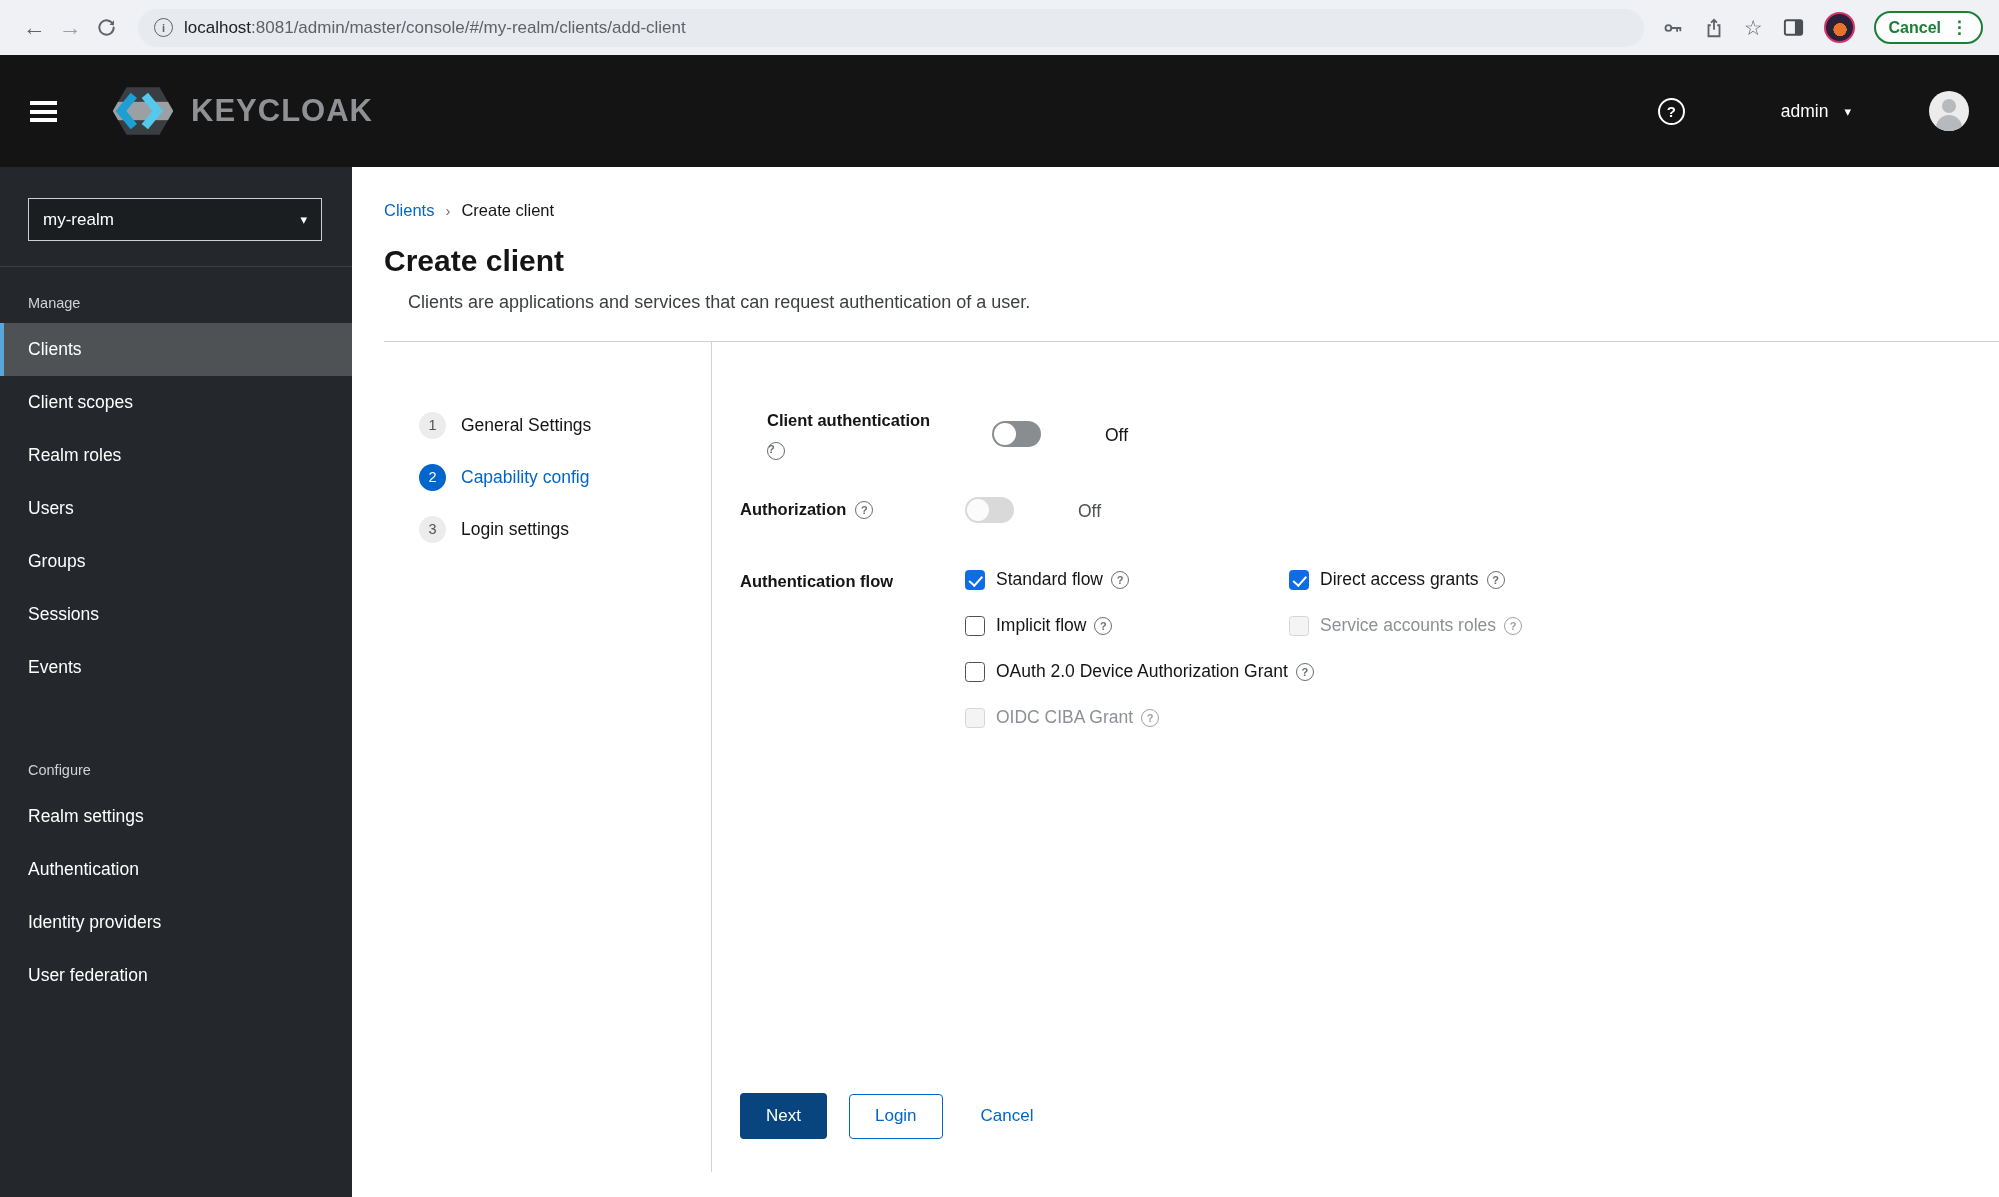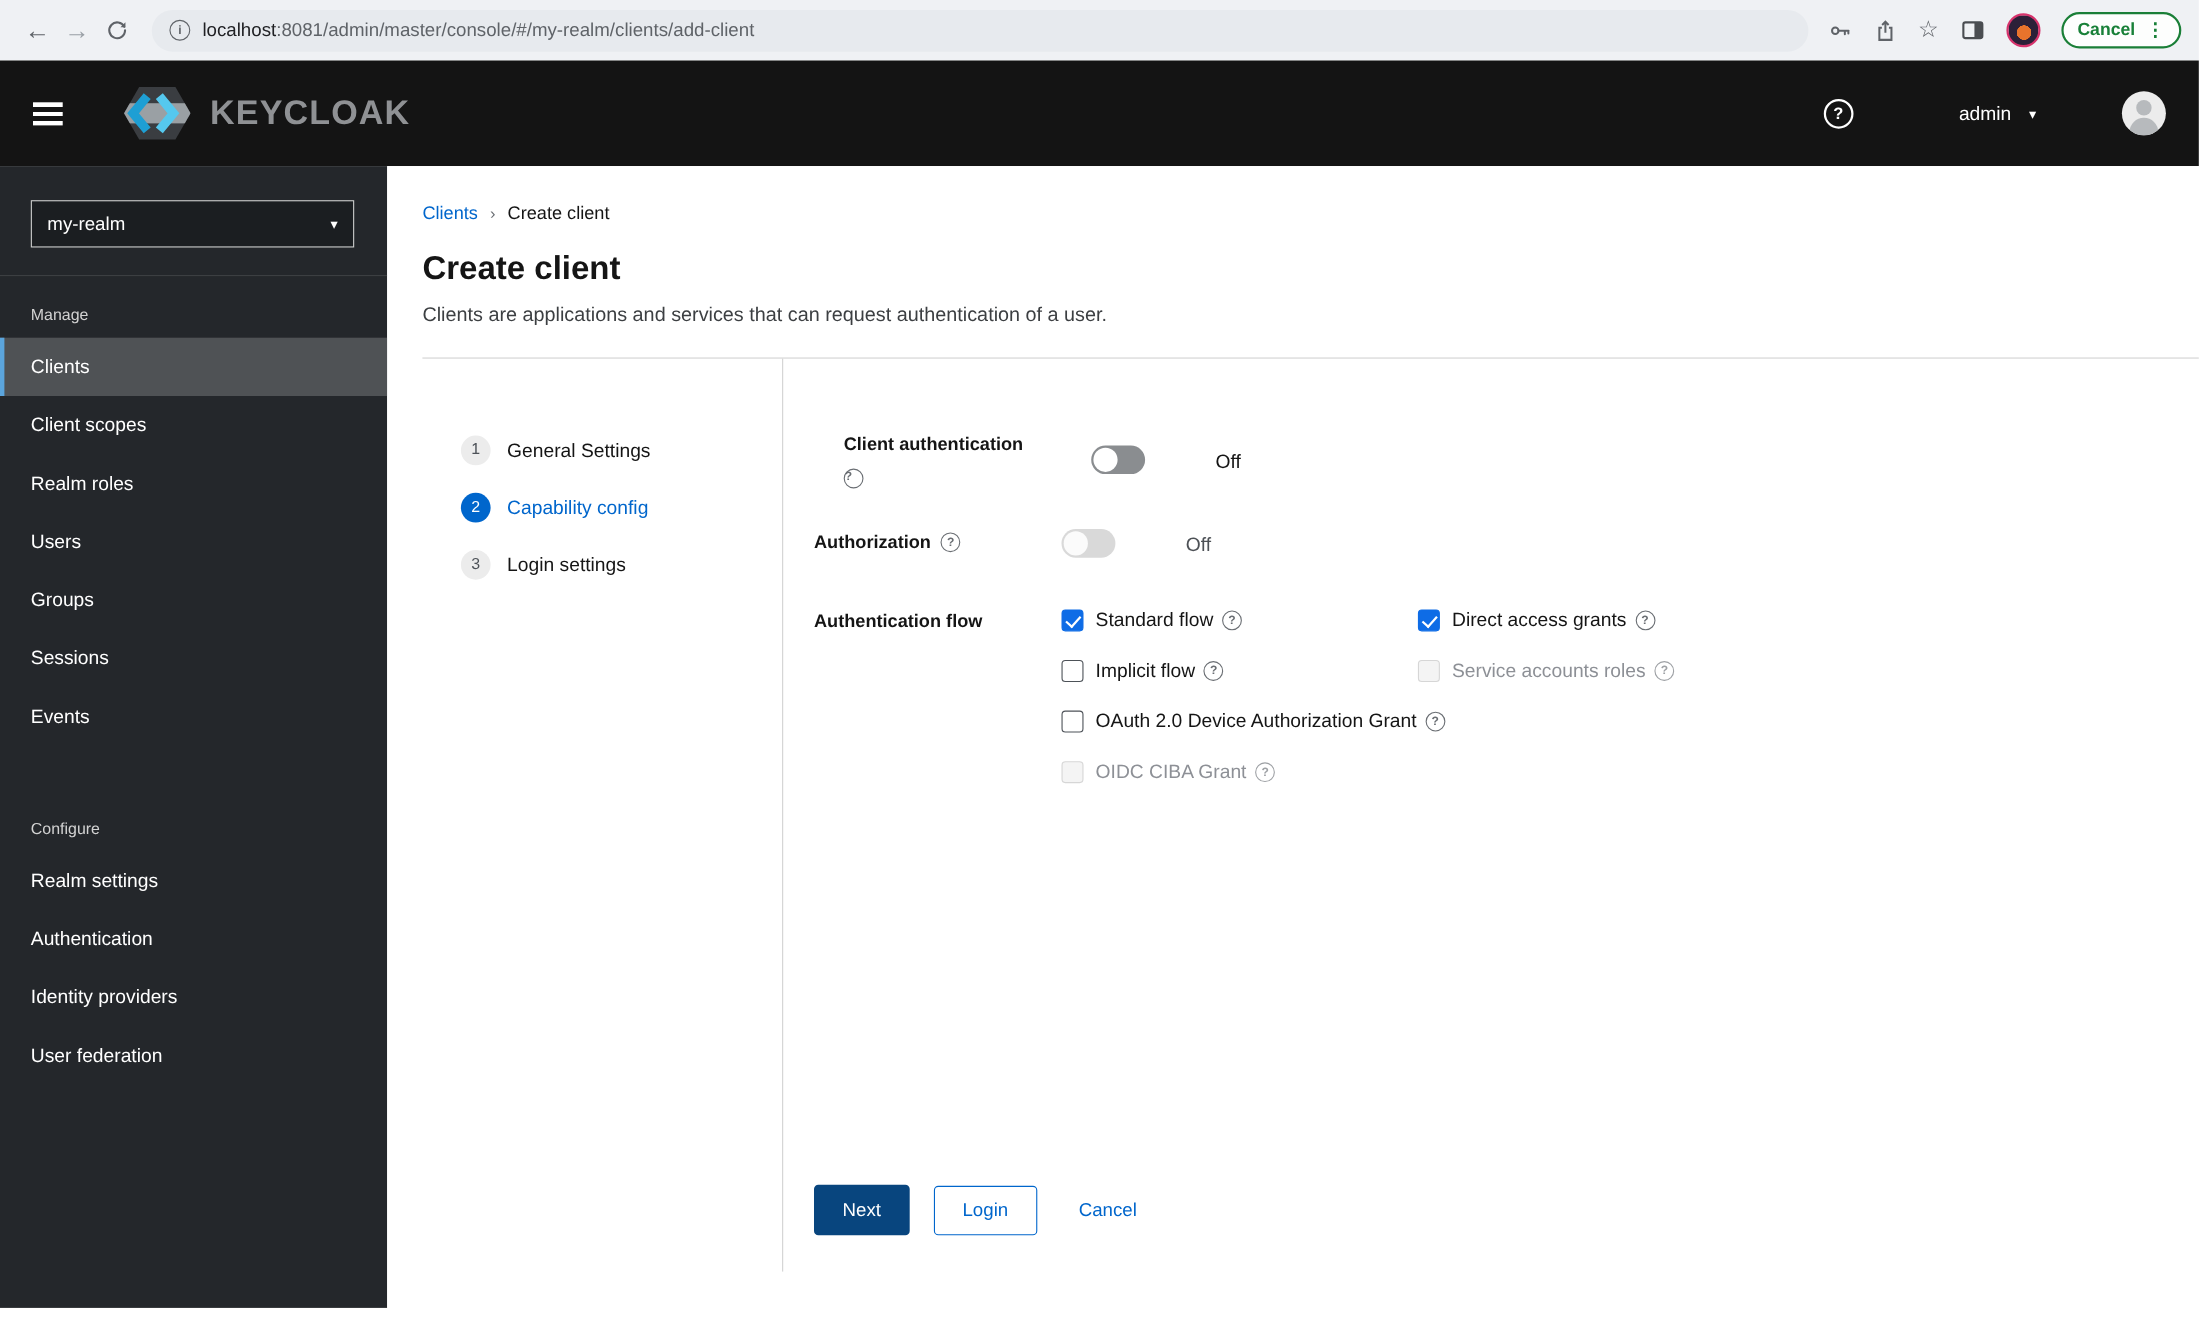--- a/index.html
+++ b/index.html
@@ -18,21 +18,21 @@
   .chrome-right { display:flex; align-items:center; gap:19px; flex:0 0 auto; }
   .chrome-right svg { display:block; }
   .star-glyph { font-size:21px; color:#5f6368; line-height:1; }
   .browser-avatar { width:31px; height:31px; border-radius:50%; border:2px solid #d6336c;
       background: radial-gradient(circle at 52% 58%, #e8732c 0 31%, #2b2038 32%); }
   .update-pill { height:33px; border:2px solid #1a7f37; border-radius:17px; background:#fdfefd; color:#188038;
       display:flex; align-items:center; gap:10px; padding:0 13px; font-size:16px; font-weight:700; }
   .kebab { font-size:17px; font-weight:700; color:#188038; line-height:1; }
 
   
-  .masthead { height:96px; background:#141414; display:flex; align-items:center; padding:0 30px; }
+  .masthead { height:112px; background:#141414; display:flex; align-items:center; padding:0 30px; }
   .hamburger { width:27px; height:21px; flex:0 0 auto;
       background:linear-gradient(#fff 0 4px, transparent 4px 8.5px, #fff 8.5px 12.5px, transparent 12.5px 17px, #fff 17px 21px); }
   .brand { display:flex; align-items:center; gap:4px; margin-left:42px; }
   .brand-text { font-size:31px; font-weight:700; color:#8f9194; letter-spacing:1px; }
   .mast-right { margin-left:auto; display:flex; align-items:center; }
   .help-circle { width:27px; height:27px; border:2px solid #fff; border-radius:50%; color:#fff; font-size:15px; font-weight:700; display:grid; place-items:center; }
   .mast-user { display:flex; align-items:center; gap:16px; margin-left:96px; color:#fff; font-size:17.5px; }
   .mast-caret { font-size:13px; color:#fff; }
   .mast-avatar { width:40px; height:40px; border-radius:50%; margin-left:78px; background:#ececec; position:relative; overflow:hidden; }
   .mast-avatar::before { content:""; position:absolute; width:14px; height:14px; border-radius:50%; background:#b7babd; left:13px; top:8px; }
@@ -51,21 +51,21 @@
   .nav-item { height:53px; display:flex; align-items:center; padding-left:24px; font-size:17.5px; border-left:4px solid transparent; cursor:pointer; }
   .nav-item.selected { background:#4f5255; border-left-color:#5ba5dd; }
   .nav-section.configure { margin-top:40px; }
 
   
   .main { flex:1; background:#fff; padding-left:32px; min-width:0; }
   .breadcrumb { margin-top:34px; display:flex; align-items:center; gap:11px; font-size:16.5px; }
   .breadcrumb .crumb-link { color:#0066cc; cursor:pointer; }
   .breadcrumb .crumb-sep { color:#6a6e73; font-size:15px; }
   .page-title { margin-top:24px; font-size:30px; font-weight:700; color:#151515; }
-  .page-subtitle { margin-top:14px; font-size:18px; color:#3c3f42; }
+  .page-subtitle { margin-top:14px; font-size:18px; color:#3c3f42;margin-left:24px; }
   .main-divider { margin-top:28px; border-top:1px solid #d2d2d2; }
 
   
   .wizard-row { display:flex; height:830px; }
   .steps-col { width:328px; flex:0 0 auto; border-right:1px solid #d2d2d2; padding-top:57px; }
   .step { display:flex; align-items:center; gap:15px; height:52px; padding-left:35px; font-size:17.5px; cursor:pointer; }
   .step-circle { width:27px; height:27px; border-radius:50%; background:#ececec; color:#4d5258; font-size:14.5px; display:grid; place-items:center; flex:0 0 auto; }
   .step.current .step-circle { background:#0066cc; color:#fff; }
   .step.current .step-label { color:#0066cc; }
 

